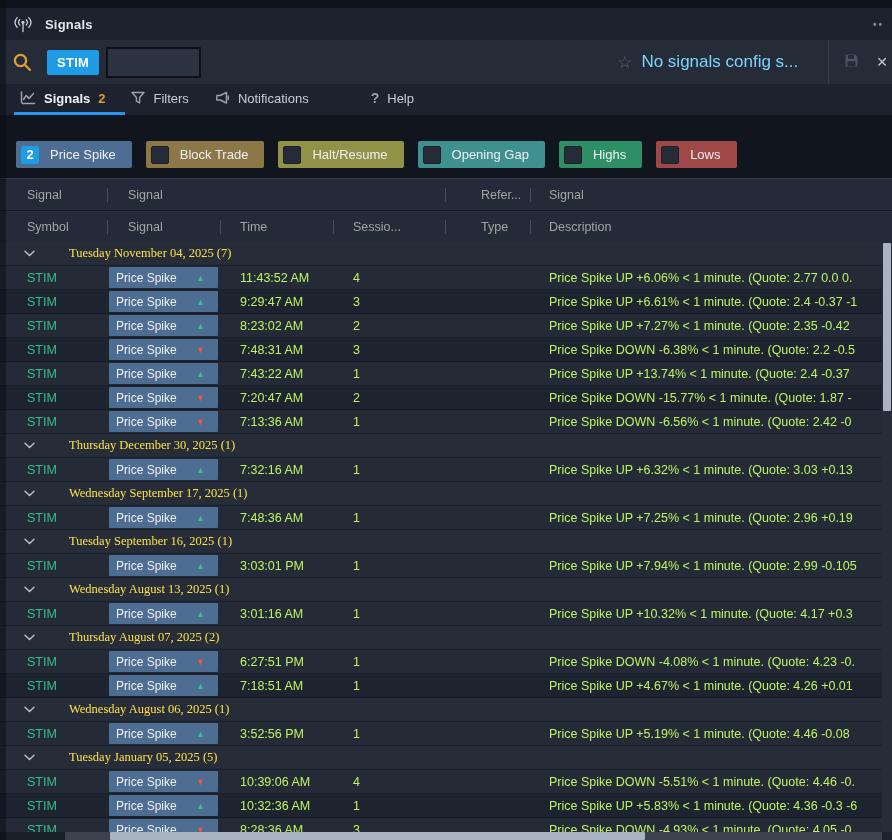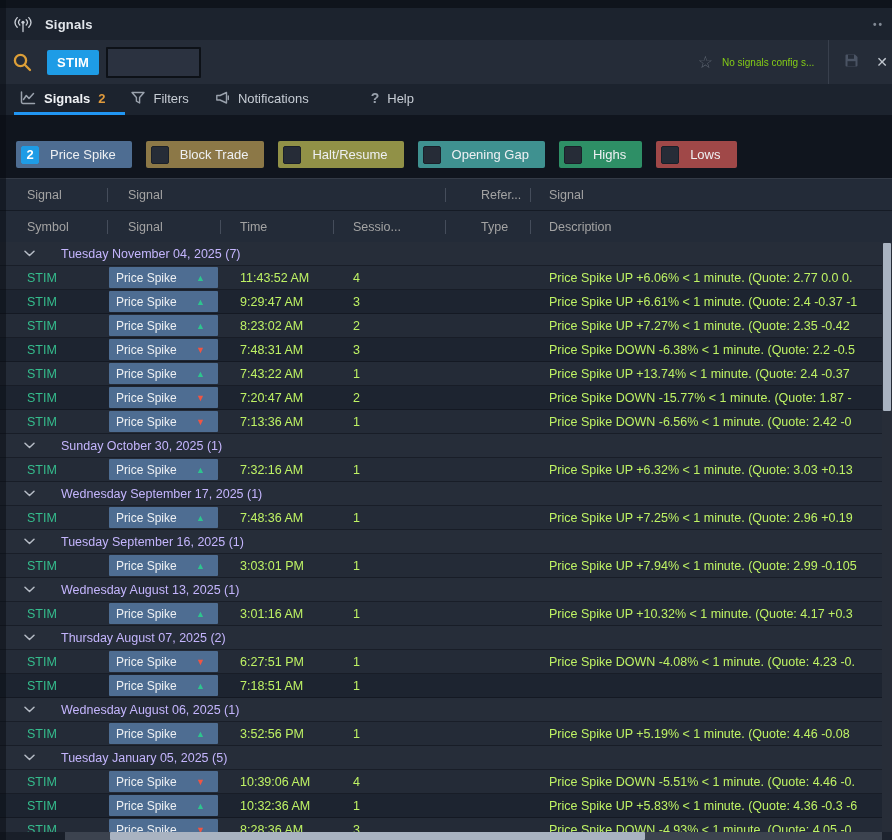--- a/index.html
+++ b/index.html
@@ -33,21 +33,21 @@
     padding: 5px 10px; border-radius: 2px; letter-spacing: .3px;
   }
   .search-input {
     width: 95px; height: 31px; margin-left: 7px;
     background: #2b3240; border: 2px solid #0d1117; border-radius: 1px;
     color: #e5e8ec; font-size: 13px; padding: 0 6px; outline: none;
     font-family: "Liberation Sans", sans-serif;
   }
   .tb-right { margin-left: auto; display: flex; align-items: center; height: 100%; }
   .star-icon { color: #5f6773; font-size: 17px; line-height: 1; margin-right: 9px; cursor: pointer; }
-  .config-status { color: #84cc16; font-size: 10px; margin-right: 14px; white-space: nowrap; }
+  .config-status { color: #7dd3fc; font-size: 17px; margin-right: 30px; white-space: nowrap; }
   .tb-divider { width: 1px; height: 100%; background: #39404d; }
   .save-btn { padding: 0 15px; height: 100%; display: flex; align-items: center; }
   .close-btn { color: #c2c8d0; font-size: 14px; padding: 0 4px 0 2px; height: 100%; display: flex; align-items: center; }
 
   
   .tabbar { height: 31px; background: #1c232e; display: flex; align-items: stretch; padding-left: 14px; }
   .tab { display: flex; align-items: center; gap: 8px; padding: 0 20px 0 6px; font-size: 13px; color: #c6ccd4; cursor: pointer; border-bottom: 3px solid transparent; }
   .tab .ticon { display: inline-flex; }
   .tab.active { border-bottom-color: var(--tab_underline); }
   .tab.active .tlabel { color: #f0f2f5; font-weight: 700; }
@@ -93,21 +93,21 @@
   .w-type { width: 85px; padding-left: 36px; }
   .w-desc { flex: 1; padding-left: 19px; }
 
   
   .tbody { position: absolute; top: 242px; left: 0; right: 0; height: 590px; overflow: hidden; }
   .row { height: 24px; display: flex; align-items: center; font-size: 12.5px; border-bottom: 1px solid rgba(10,14,20,.45); }
   .row.light { background: #242b37; }
   .row.dark { background: #1d2430; }
   .group-row { background: #262d39; cursor: pointer; }
   .group-row .chev { display: inline-flex; margin-left: 24px; }
-  .group-row .group-label { margin-left: 26px; color: #c4b5fd; }
+  .group-row .group-label { margin-left: 34px; color: #fde047; font-family: Liberation Serif, serif; }
   .data-row { cursor: default; }
   .cell { white-space: nowrap; overflow: hidden; }
   .c-symbol { color: var(--symbol_green); }
   .c-signal { display: flex; align-self: stretch; align-items: stretch; }
   .badge {
     flex: 1; margin: 1px 2px; background: var(--badge_bg);
     display: flex; align-items: center; justify-content: space-between;
     padding: 0 13px 0 7px; color: #eef1f4; font-size: 12px; border-radius: 1px;
   }
   .badge-arrow { font-size: 9px; }
@@ -364,21 +364,21 @@
     <div class="cell c-session w-session">1</div>
     <div class="cell c-type w-type"></div>
     <div class="cell c-desc w-desc">Price Spike DOWN -6.56% &lt; 1 minute. (Quote: 2.42 -0</div>
   </div>
       <div class="row group-row">
     <span class="chev">
       <svg width="11" height="7" viewBox="0 0 11 7">
             <polyline points="1,1.3 5.5,5.5 10,1.3" fill="none" stroke="#b6bcc6" stroke-width="1.5" stroke-linecap="round" stroke-linejoin="round"></polyline>
           </svg>
     </span>
-    <span class="group-label">Sunday October 30, 2025 (1)</span>
+    <span class="group-label">Thursday December 30, 2025 (1)</span>
   </div>
       <div class="row data-row light">
     <div class="cell c-symbol w-symbol">STIM</div>
     <div class="c-signal w-signal">
       <span class="badge">
         <span class="badge-label">Price Spike</span>
         <span class="badge-arrow up">▲</span>
       </span>
     </div>
     <div class="cell c-time w-time">7:32:16 AM</div>
@@ -474,20 +474,21 @@
     <div class="cell c-symbol w-symbol">STIM</div>
     <div class="c-signal w-signal">
       <span class="badge">
         <span class="badge-label">Price Spike</span>
         <span class="badge-arrow up">▲</span>
       </span>
     </div>
     <div class="cell c-time w-time">7:18:51 AM</div>
     <div class="cell c-session w-session">1</div>
     <div class="cell c-type w-type"></div>
+    <div class="cell c-desc w-desc">Price Spike UP +4.67% &lt; 1 minute. (Quote: 4.26 +0.01</div>
   </div>
       <div class="row group-row">
     <span class="chev">
       <svg width="11" height="7" viewBox="0 0 11 7">
             <polyline points="1,1.3 5.5,5.5 10,1.3" fill="none" stroke="#b6bcc6" stroke-width="1.5" stroke-linecap="round" stroke-linejoin="round"></polyline>
           </svg>
     </span>
     <span class="group-label">Wednesday August 06, 2025 (1)</span>
   </div>
       <div class="row data-row light">

